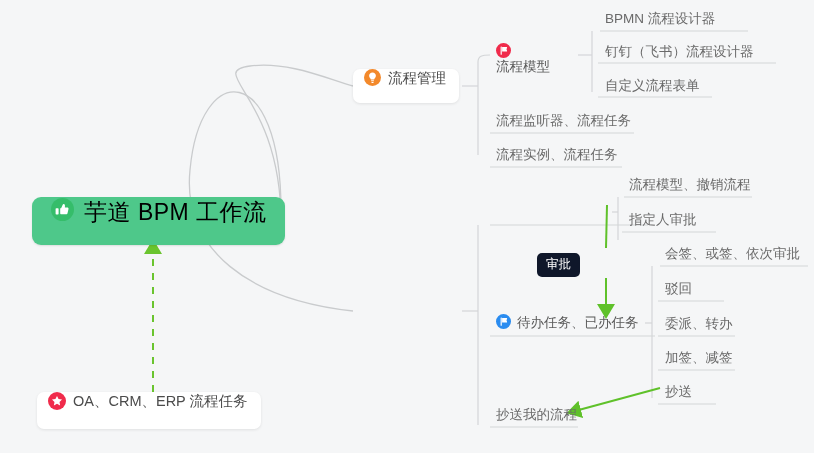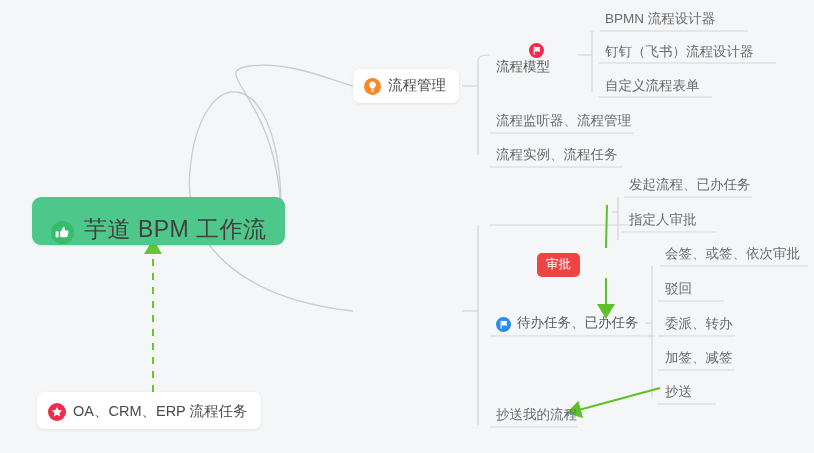--- a/index.html
+++ b/index.html
@@ -18,34 +18,34 @@
     background: #f5f6f7;
   }
   #edges {
     position: absolute; left: 0; top: 0;
     width: 814px; height: 453px;
     pointer-events: none;
   }
   .node {
     position: absolute;
     display: flex;
-    align-items: flex-end;
+    align-items: flex-start;
     white-space: nowrap;
   }
 
   
   .root {
     background: #4ec88a;
     border-radius: 9px;
     padding: 0 18px;
     height: 48px;
     box-shadow: 0 1px 2px rgba(0,0,0,0.10);
   }
   .root .label {
-    color: #404040;
+    color: #000000;
     font-size: 23px;
     letter-spacing: 0.5px;
   }
   .root .ico { margin-right: 9px; }
 
   
   .card {
     background: #ffffff;
     border-radius: 7px;
     height: 34px;
@@ -74,21 +74,21 @@
     display: inline-flex;
     align-items: center;
     justify-content: center;
     flex: none;
   }
   .ico svg { display: block; }
 
   
   .tag {
     position: absolute;
-    background: #ef4444;
+    background: #0f172a;
     border-radius: 5px;
     color: #ffffff;
     font-size: 12.5px;
     padding: 5px 9px 6px;
     line-height: 1;
     z-index: 6;
   }
 </style>
 </head>
 <body>
@@ -213,29 +213,29 @@
     <span class="label">BPMN 流程设计器</span>
   </div>
   <div class="node leaf bare" style="left:600px; top:43px;">
     <span class="label">钉钉（飞书）流程设计器</span>
   </div>
   <div class="node leaf bare" style="left:600px; top:77px;">
     <span class="label">自定义流程表单</span>
   </div>
 
   <div class="node leaf bare" style="left:491px; top:112px;">
-    <span class="label">流程监听器、流程管理</span>
+    <span class="label">流程监听器、流程任务</span>
   </div>
   <div class="node leaf bare" style="left:491px; top:146px;">
     <span class="label">流程实例、流程任务</span>
   </div>
 
 
   <div class="node leaf bare" style="left:624px; top:176px;">
-    <span class="label">发起流程、已办任务</span>
+    <span class="label">流程模型、撤销流程</span>
   </div>
   <div class="node leaf bare" style="left:624px; top:211px;">
     <span class="label">指定人审批</span>
   </div>
 
   <div class="node leaf bare" style="left:660px; top:245px;">
     <span class="label">会签、或签、依次审批</span>
   </div>
   <div class="node leaf" style="left:491px; top:314px;">
     <span class="ico">

